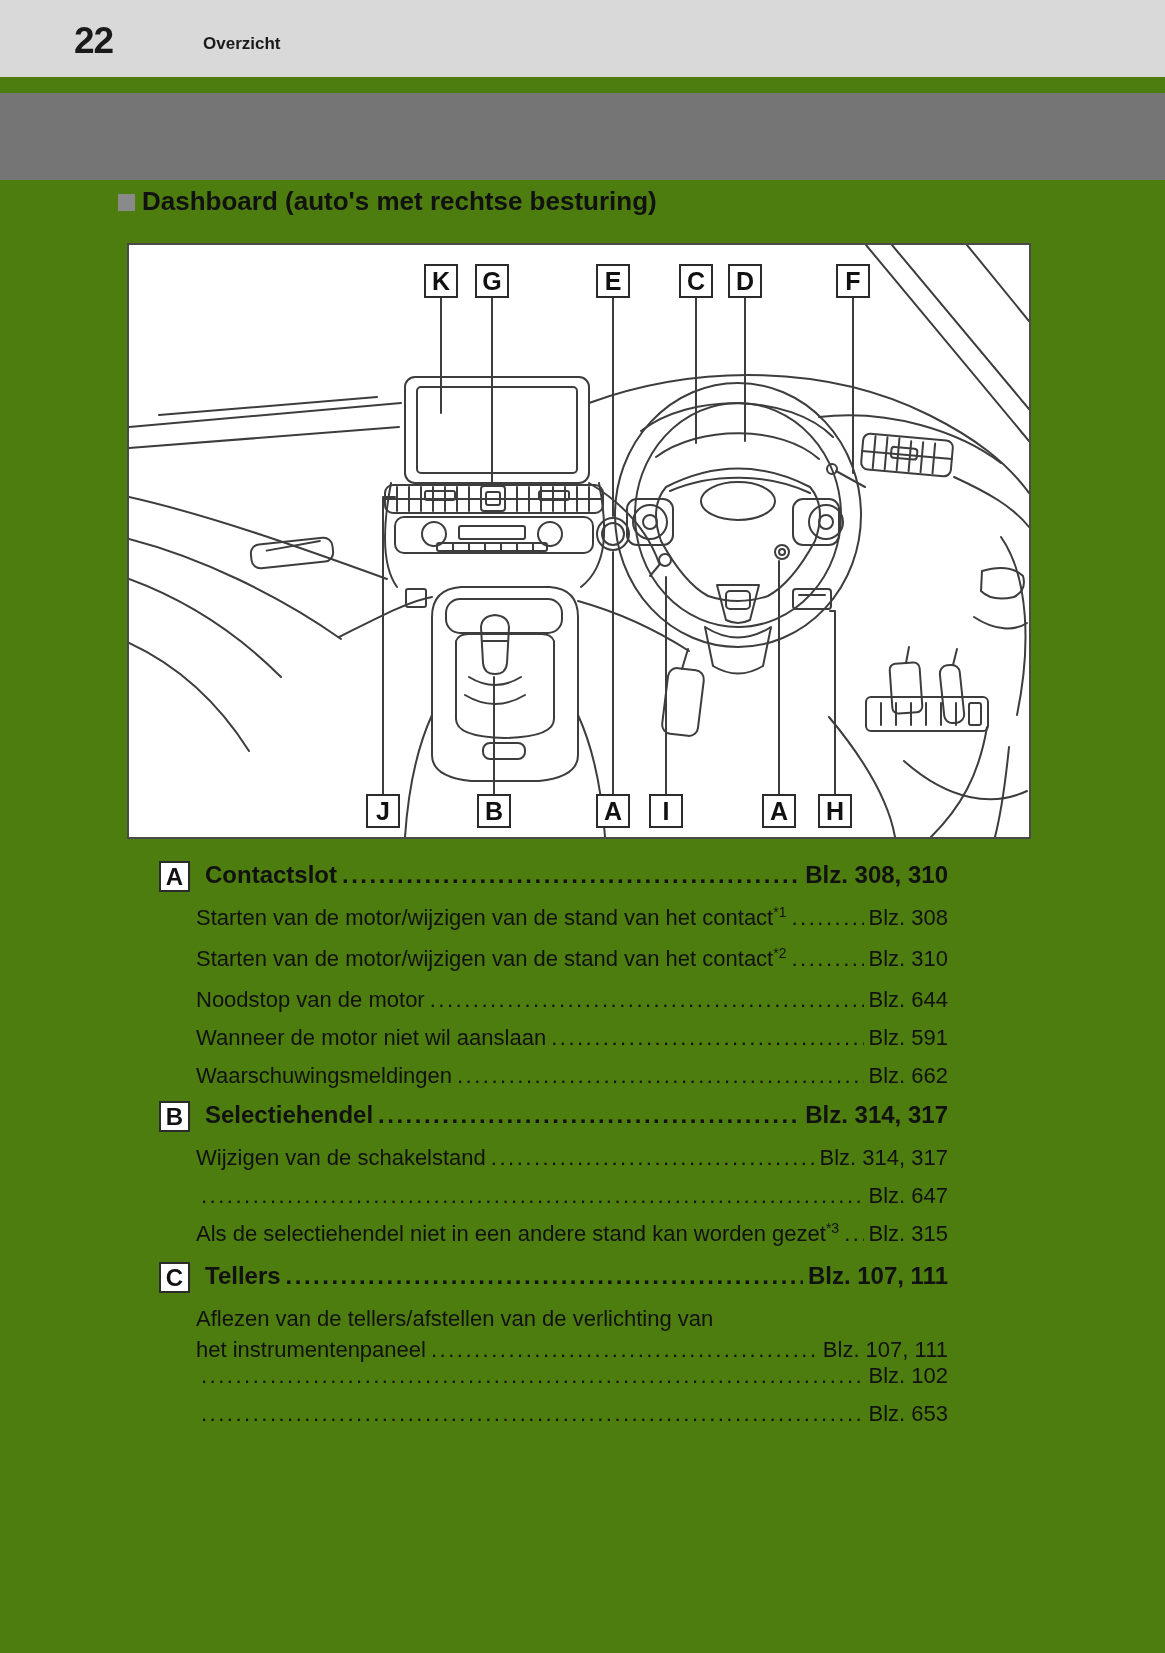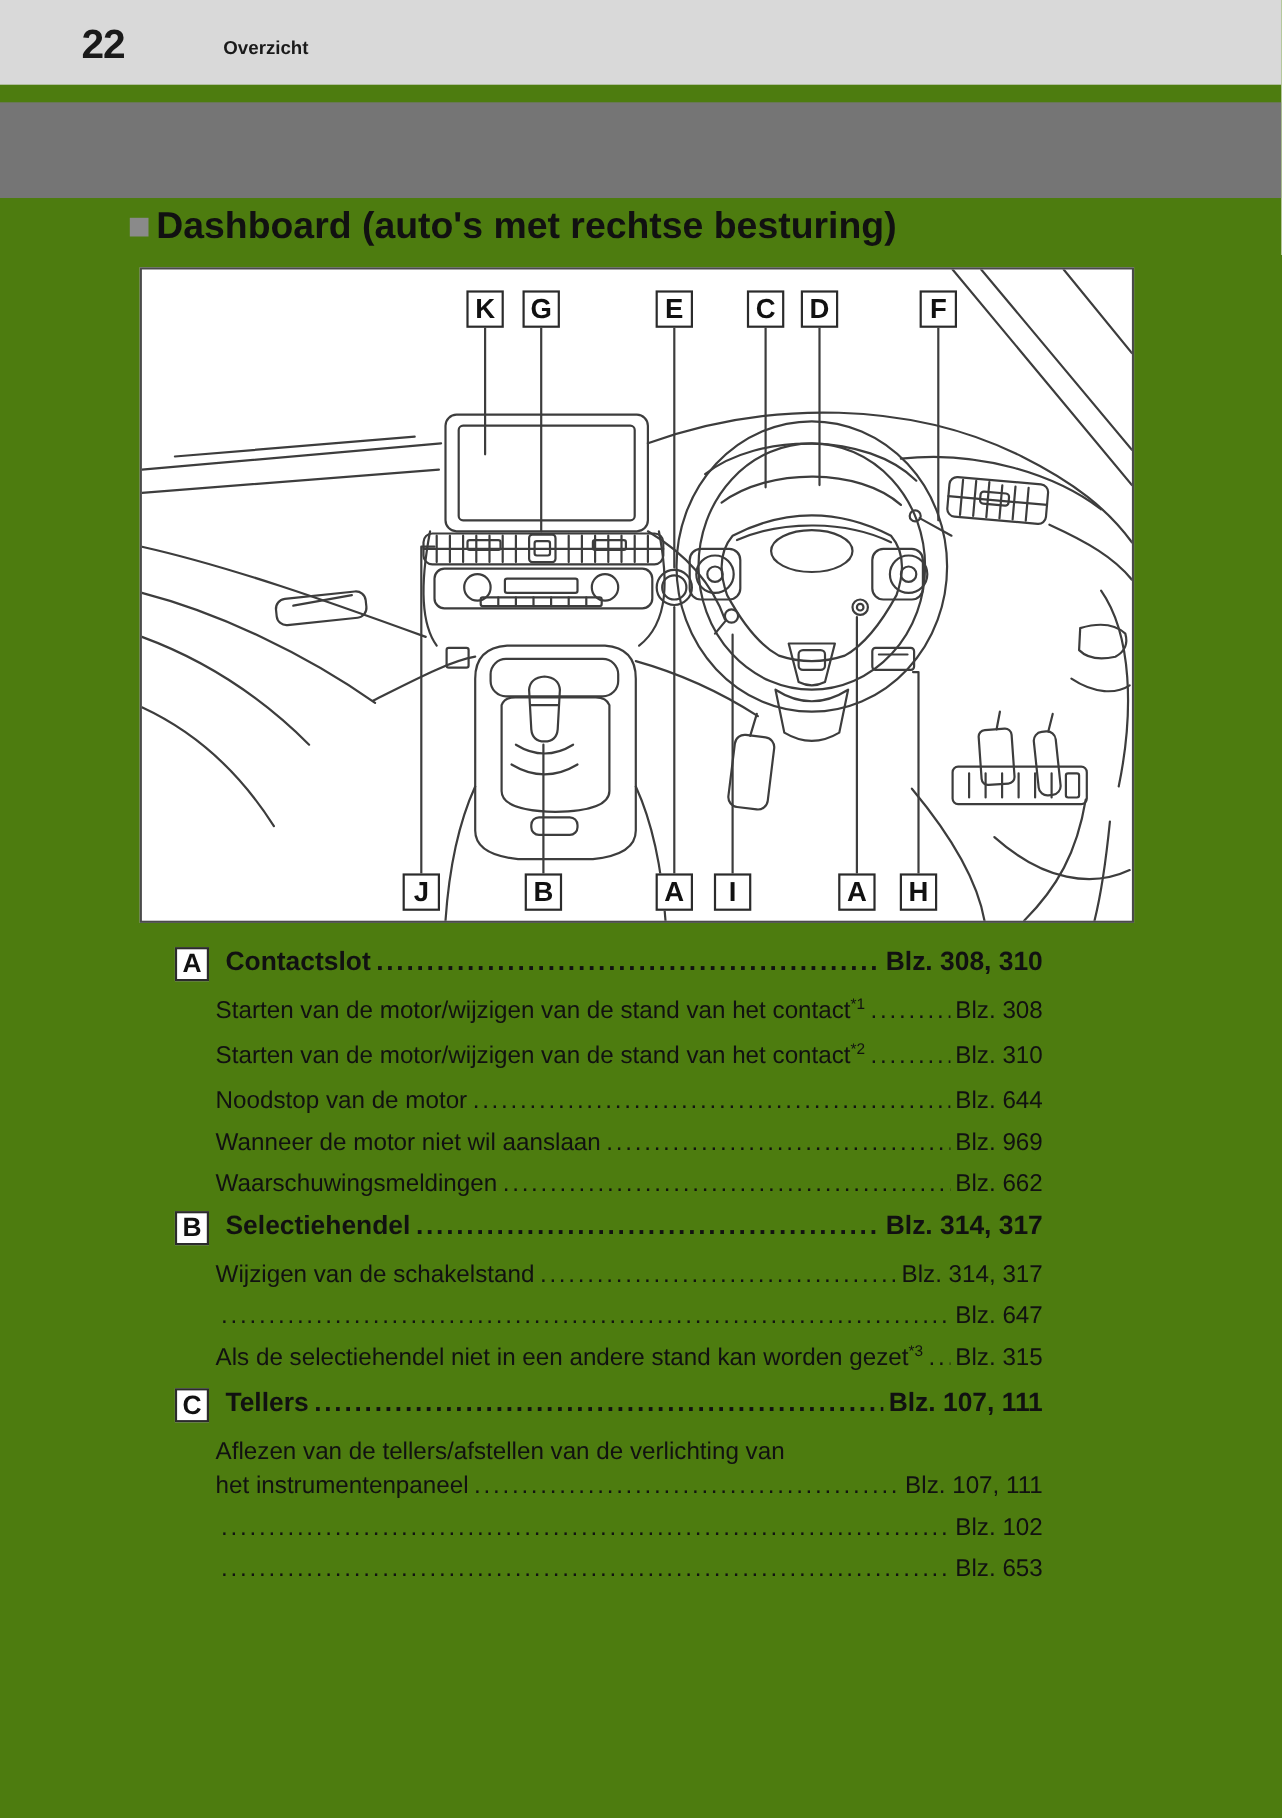--- a/index.html
+++ b/index.html
@@ -7,42 +7,42 @@
         font-family:"Liberation Sans", sans-serif;color:#1a1a1a;overflow:hidden;}
 
   
   .band-light{position:absolute;left:0;top:0;width:1165px;height:77px;background:#d9d9d9;}
   .page-num{position:absolute;left:74px;top:20px;font-size:37px;font-weight:bold;letter-spacing:-1px;}
   .section-name{position:absolute;left:203px;top:34px;font-size:17px;font-weight:bold;}
   .band-dark{position:absolute;left:0;top:93px;width:1165px;height:87px;background:#757575;}
 
   
   .heading{position:absolute;left:118px;top:186px;display:flex;align-items:center;
-           font-size:34px;font-weight:bold;color:#111;}
+           font-size:26px;font-weight:bold;color:#111;}
   .heading .bullet{width:17px;height:17px;background:#8a8a8a;margin-right:7px;margin-top:2px;flex:none;}
 
   
   .diagram{position:absolute;left:127px;top:243px;width:900px;height:592px;
            border:2px solid #4a4a4a;background:#fff;}
   .diagram svg{position:absolute;left:0;top:0;}
   .diagram svg path,.diagram svg rect,.diagram svg circle,.diagram svg ellipse,.diagram svg polyline{
       fill:none;stroke:#3d3d3d;stroke-width:2;stroke-linecap:round;stroke-linejoin:round;}
   .callout{position:absolute;width:30px;height:30px;border:2px solid #2b2b2b;background:#fff;
            font-size:25px;font-weight:bold;text-align:center;line-height:30px;color:#111;}
 
   
   .toc{position:absolute;left:159px;top:858px;width:789px;}
   .row{display:flex;align-items:baseline;font-size:22px;color:#111;}
   .row .lbox{align-self:center;width:27px;height:27px;border:2px solid #2b2b2b;background:#fff;
              font-weight:bold;font-size:24px;line-height:27px;text-align:center;margin-right:15px;flex:none;}
   .row.header{font-weight:bold;font-size:24px;margin-bottom:13px;margin-top:3px;}
   .row.item,.row.item_sup{padding-left:37px;margin-bottom:12px;}
   .row.item_sup{margin-bottom:15px;}
   .row.cont1{padding-left:37px;margin-bottom:5px;align-items:center;}
-  .row.cont2{padding-left:37px;margin-bottom:12px;}
+  .row.cont2{padding-left:37px;margin-bottom:0;}
   .row .lab{white-space:nowrap;flex:none;}
   .row sup{font-size:14px;line-height:0;position:relative;top:-8px;}
   .dots{flex:1 1 auto;overflow:hidden;white-space:nowrap;letter-spacing:2.5px;margin:0 5px;}
   .pg{white-space:nowrap;flex:none;}
   .row.header .pg{font-weight:bold;}
 </style>
 </head>
 <body>
 
 <div class="page">
@@ -241,21 +241,21 @@
         <span class="pg">Blz. 310</span>
       </div>
       <div class="row item">
         <span class="lab">Noodstop van de motor</span>
         <span class="dots">..........................................................................................................................................................................</span>
         <span class="pg">Blz. 644</span>
       </div>
       <div class="row item">
         <span class="lab">Wanneer de motor niet wil aanslaan</span>
         <span class="dots">..........................................................................................................................................................................</span>
-        <span class="pg">Blz. 969</span>
+        <span class="pg">Blz. 591</span>
       </div>
       <div class="row item">
         <span class="lab">Waarschuwingsmeldingen</span>
         <span class="dots">..........................................................................................................................................................................</span>
         <span class="pg">Blz. 662</span>
       </div>
       <div class="row header">
         <span class="lbox">B</span>
         <span class="lab">Selectiehendel</span>
         <span class="dots">..........................................................................................................................................................................</span>

